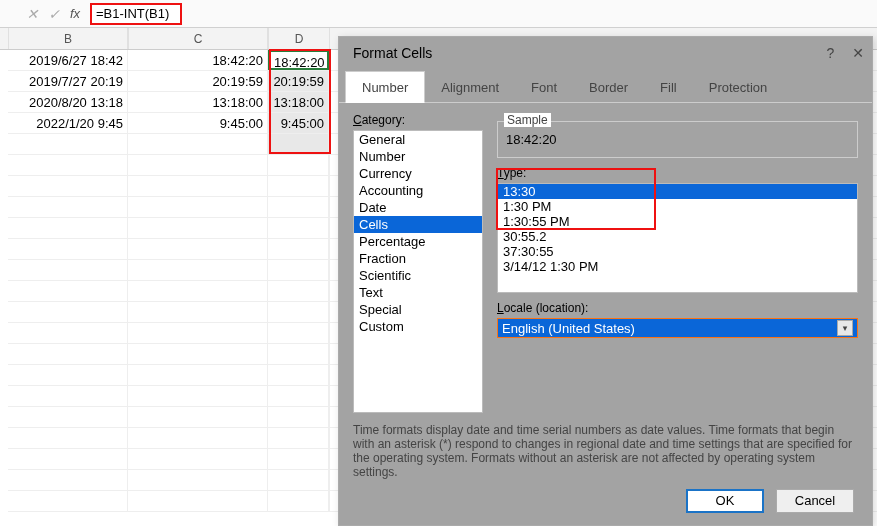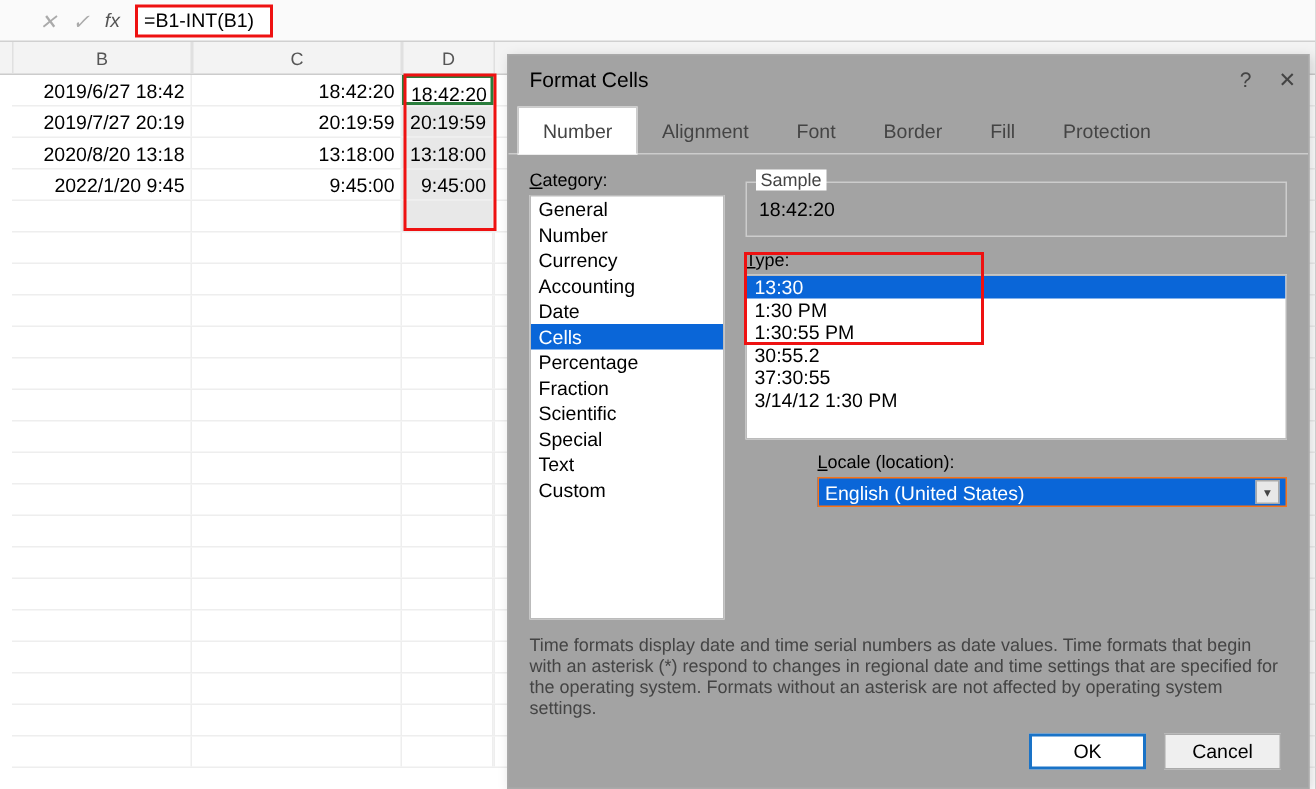--- a/index.html
+++ b/index.html
@@ -228,21 +228,21 @@
   }
   .type-item.sel {
     background: #0a66d8;
     color: #fff;
   }
   .type-redbox {
     position: absolute;
     border: 2px solid #e11;
     pointer-events: none;
   }
-  .locale-block { margin-top: 8px; margin-left: 48px; }
+  .locale-block { margin-top: 8px; }
   .locale-select {
     width: 100%;
     height: 20px;
     background: #0a66d8;
     color: #fff;
     border: 1px solid #f97316;
     display: flex;
     align-items: center;
     justify-content: space-between;
     padding: 0 4px;
@@ -496,22 +496,22 @@
         <div class="cat-list">
           <div class="cat-item">General</div>
           <div class="cat-item">Number</div>
           <div class="cat-item">Currency</div>
           <div class="cat-item">Accounting</div>
           <div class="cat-item">Date</div>
           <div class="cat-item sel">Cells</div>
           <div class="cat-item">Percentage</div>
           <div class="cat-item">Fraction</div>
           <div class="cat-item">Scientific</div>
+          <div class="cat-item">Text</div>
           <div class="cat-item">Special</div>
-          <div class="cat-item">Text</div>
           <div class="cat-item">Custom</div>
         </div>
       </div>
 
       <div class="right-col" style="position:relative;">
         <div class="sample-box">
           <span class="sample-label">Sample</span>
           <div class="sample-val">18:42:20</div>
         </div>
 

